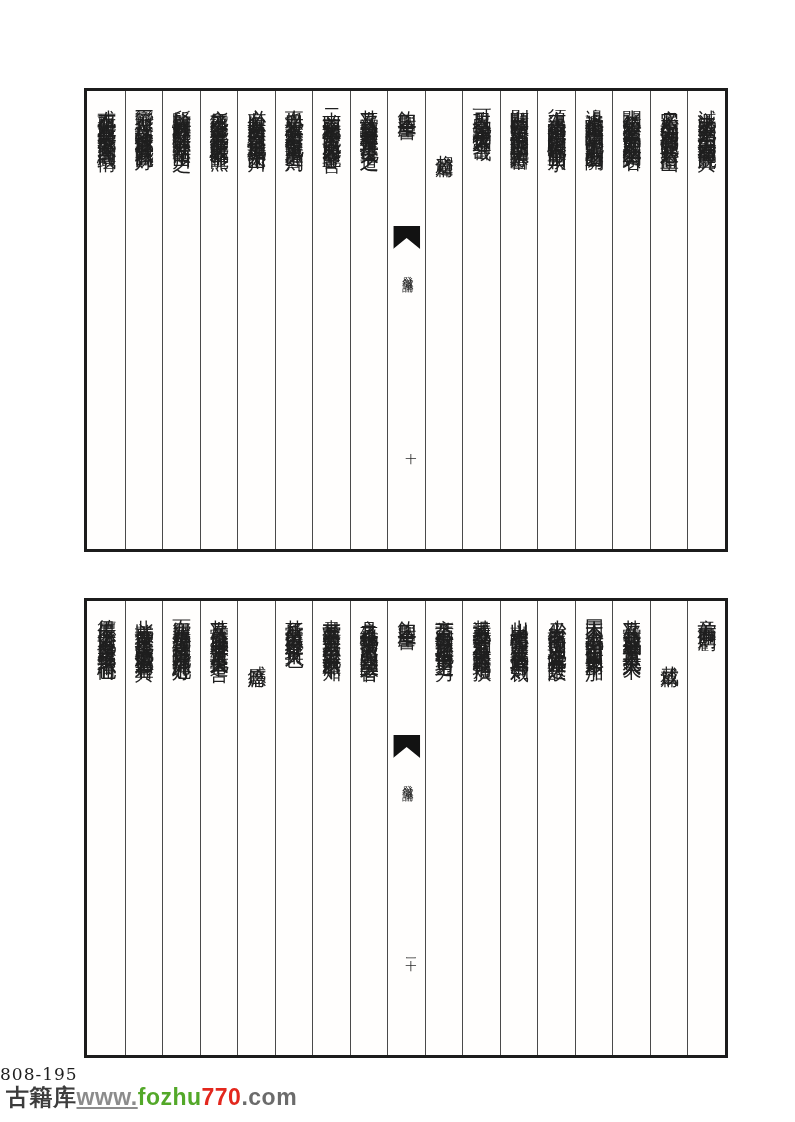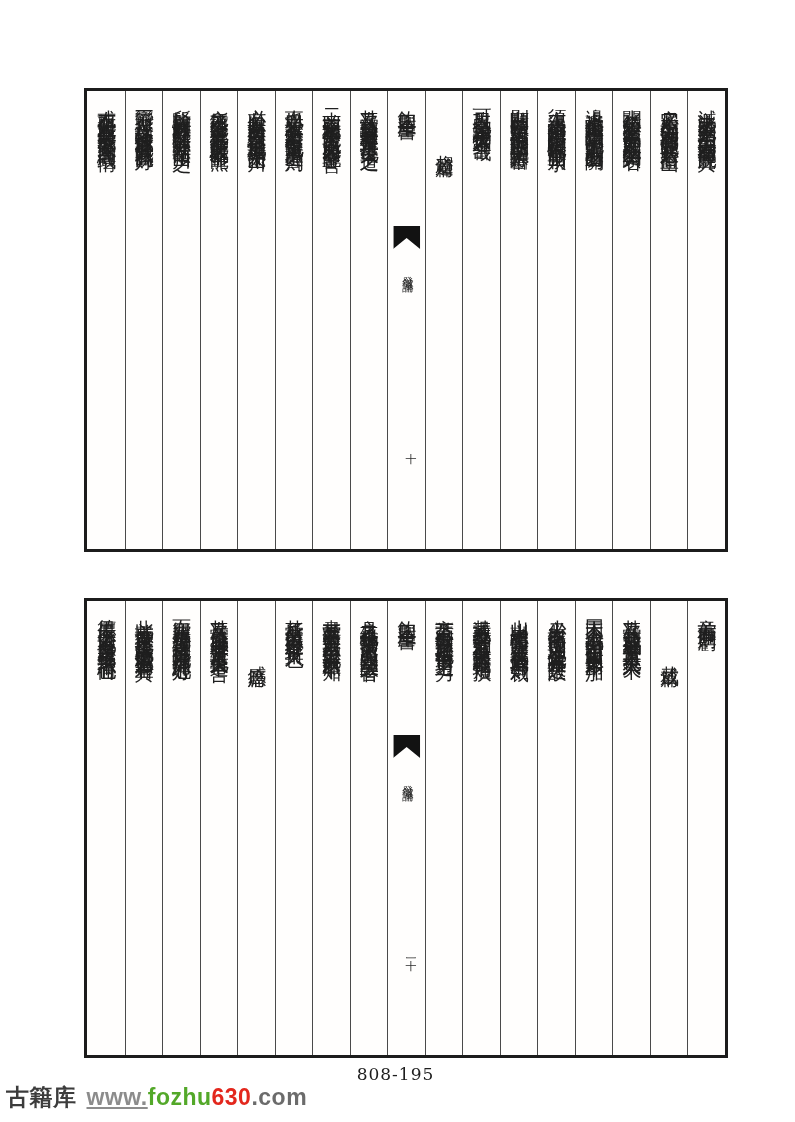--- a/index.html
+++ b/index.html
@@ -23,27 +23,27 @@
        font-size:19px;letter-spacing:2px;line-height:34px;}
   .fishtail{position:absolute;top:29.5%;left:50%;transform:translateX(-50%);
        width:27px;height:23px;background:#121212;
        clip-path:polygon(0 0,100% 0,100% 100%,50% 52%,0 100%);}
   .bx-book{position:absolute;top:38.5%;left:0;width:100%;height:120px;
        writing-mode:vertical-rl;text-orientation:upright;
        font-size:11.5px;letter-spacing:2px;line-height:34px;color:#2a2a2a;}
   .bx-page{position:absolute;top:77%;left:0;width:100%;height:70px;
        writing-mode:vertical-rl;text-orientation:upright;
        font-size:11px;letter-spacing:1px;line-height:30px;color:#2a2a2a;}
-  .pageno{position:absolute;top:1064px;left:0;right:4px;text-align:center;
+  .pageno{position:absolute;top:1064px;left:0;right:4px;
        font-family:"DejaVu Serif","Liberation Serif",serif;
        font-size:17px;letter-spacing:1px;color:#1e1e1e;}
   .watermark{position:absolute;left:6px;top:1082px;
        font-family:"Liberation Sans","DejaVu Sans",sans-serif;
        font-weight:bold;font-size:23px;letter-spacing:0.5px;white-space:nowrap;}
-  .wm-logo{color:var(--wm-dark,#3c3c3c);margin-right:10px;}
+  .wm-logo{color:var(--wm-dark,#3c3c3c);margin-right:0;}
   .wm-www{color:var(--wm-gray,#8c8c8c);text-decoration:underline;}
   .wm-name{color:var(--wm-green,#53a829);}
   .wm-num{color:var(--wm-red,#e3271d);}
   .wm-tld{color:var(--wm-mid,#6b6b6b);}
 </style>
 </head>
 <body>
 
 <div class="sheet">
   <div class="block" id="block-top">
@@ -91,15 +91,15 @@
       <div class="col title">感應篇</div>
       <div class="col">其次又當原感應感應者言乎其天道也夫天道不言</div>
       <div class="col">而響應福善禍淫皆是物也諺云陰地好不如心地好</div>
       <div class="col">此善言感應之理也是故求地者必以積德為本若其</div>
       <div class="col">德果厚天必以吉地應之是所以福其子孫者心也而</div>
     </div>
 
   <div class="pageno">808-195</div>
 
   <div class="watermark">
-    <span class="wm-logo">古籍库</span><span class="wm-www">www.</span><span class="wm-name">fozhu</span><span class="wm-num">630</span><span class="wm-tld">.com</span>
+    <span class="wm-logo">古籍库</span><span class="wm-www">www.</span><span class="wm-name">fozhu</span><span class="wm-num">770</span><span class="wm-tld">.com</span>
   </div>
 </div>
 
 </body></html>

